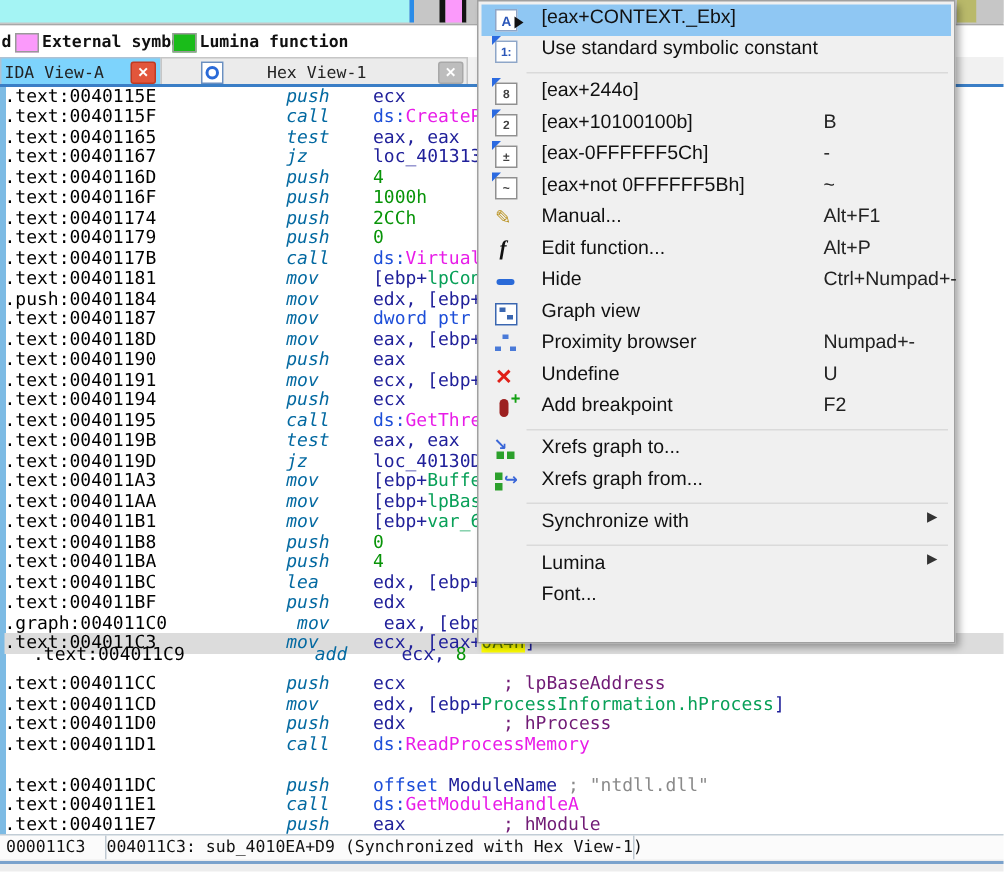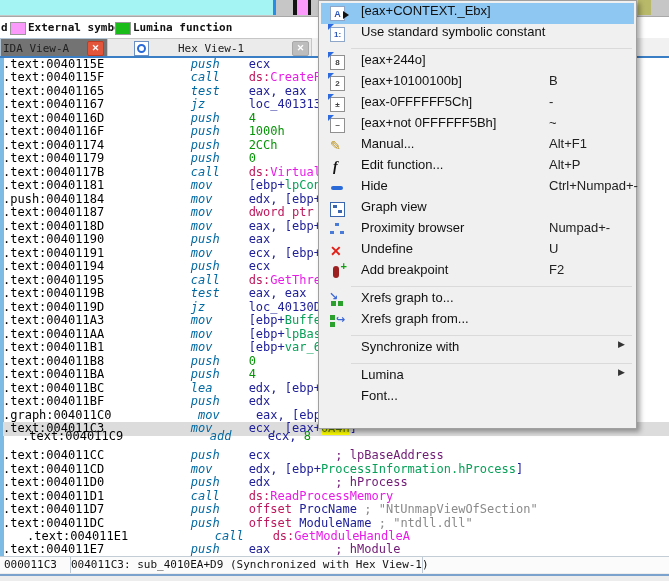--- a/index.html
+++ b/index.html
@@ -10,38 +10,38 @@
            border-bottom:1px solid #a8a8a8;}
   .navseg{position:absolute;top:0;height:15px;}
   
   #legend{position:absolute;left:0;top:17px;width:669px;height:21px;background:#ffffff;
           font:bold 11px "DejaVu Sans Mono",monospace;color:#111;}
   .sw{position:absolute;top:5px;width:14px;height:11px;border:1px solid #999;}
   .lglabel{position:absolute;top:4px;white-space:pre;}
   
   #tabbar{position:absolute;left:0;top:38px;width:669px;height:19px;background:#f1f1f1;}
   .tab{position:absolute;top:0;height:18px;font:11px "DejaVu Sans Mono",monospace;color:#222;}
-  #tab-ida{left:0;width:106px;background:#737373;border:1px solid #aec2d4;border-bottom:none;}
+  #tab-ida{left:0;width:106px;background:#7dd3fc;border:1px solid #aec2d4;border-bottom:none;}
   #tab-hex{left:107px;width:203px;background:#ebebeb;border:1px solid #c6c6c6;border-bottom:none;}
   .tablabel{position:absolute;top:3px;white-space:pre;}
   .closebox{position:absolute;top:2px;width:15px;height:13px;border-radius:2px;color:#fff;
             font:bold 9px "Liberation Sans",sans-serif;text-align:center;line-height:13px;}
   .close-red{background:#e2563c;border:1px solid #c13a22;}
   .close-gray{background:#bdbdbd;border:1px solid #a8a8a8;}
   .hexic{position:absolute;left:26px;top:2px;width:13px;height:13px;border:1px solid #6a8fc0;background:#fff;}
   .hexic .ring{position:absolute;left:2px;top:2px;width:5px;height:5px;border:2px solid #2a6ad8;border-radius:50%;}
   
   #listing{position:absolute;left:0;top:56px;width:669px;height:500px;background:#fff;
            border-top:2px solid #3a7ec6;}
   #leftstrip{position:absolute;left:0;top:0;width:4px;height:500px;background:#7dbbe4;}
   #rows{position:absolute;left:3px;top:0;right:0;bottom:0;}
   .lrow{position:absolute;left:0;right:0;height:13.49px;white-space:pre;
         font:12px "DejaVu Sans Mono",monospace;line-height:13.5px;color:#000;}
   .lrow.cur{background:#dcdcdc;}
-  .a{color:#000;text-align:center;} .m{color:#0369a1;font-style:italic;} .r{color:#20209a;} .k{color:#be185d;}
+  .a{color:#000;text-align:center;} .m{color:#0369a1;font-style:italic;} .r{color:#20209a;} .k{color:#1d4ed8;}
   .n{color:#089408;} .v{color:#08a058;} .x{color:#e81ce8;} .c{color:#701a75;}
   .s{color:#8a8a8a;} .p{color:#000;}
   .h{color:#5a7a00;background:#ffff00;}
   
   #status{position:absolute;left:0;top:556px;width:669px;height:17px;background:#fbfbfb;
           border-top:1px solid #c2cdd6;font:11px "DejaVu Sans Mono",monospace;color:#111;}
   .scell{position:absolute;top:0;height:16px;line-height:16px;border-right:1px solid #bfc9d2;
          padding-left:4px;white-space:pre;}
   #bottomstrip{position:absolute;left:0;top:573px;width:669px;height:8px;background:#ededed;}
   #bottomstrip .bline{position:absolute;left:0;top:1px;width:669px;height:2px;background:#7aa2cc;}
@@ -141,23 +141,22 @@
       <div class="lrow" style="top: 310.178px;"><span class="a">.text:004011BA            </span><span class="m">push    </span><span class="n">4</span></div>
       <div class="lrow" style="top: 323.664px;"><span class="a">.text:004011BC            </span><span class="m">lea     </span><span class="r">edx, [ebp+</span><span class="v">Buffer</span><span class="r">]</span></div>
       <div class="lrow" style="top: 337.15px;"><span class="a">.text:004011BF            </span><span class="m">push    </span><span class="r">edx</span></div>
       <div class="lrow" style="top: 350.636px;"><span class="a">.graph:004011C0            </span><span class="m">mov     </span><span class="r">eax, [ebp+</span><span class="v">lpContext</span><span class="r">]</span></div>
       <div class="lrow cur" style="top: 364.122px;"><span class="a">.text:004011C3            </span><span class="m">mov     </span><span class="r">ecx, [eax+</span><span class="h">0A4h</span><span class="r">]</span></div>
       <div class="lrow" style="top: 372px; margin-left: 19px;"><span class="a">.text:004011C9            </span><span class="m">add     </span><span class="r">ecx, </span><span class="n">8</span></div>
       <div class="lrow" style="top: 391.094px;"><span class="a">.text:004011CC            </span><span class="m">push    </span><span class="r">ecx</span><span class="p">         </span><span class="c">; lpBaseAddress</span></div>
       <div class="lrow" style="top: 404.58px;"><span class="a">.text:004011CD            </span><span class="m">mov     </span><span class="r">edx, [ebp+</span><span class="v">ProcessInformation.hProcess</span><span class="r">]</span></div>
       <div class="lrow" style="top: 418.066px;"><span class="a">.text:004011D0            </span><span class="m">push    </span><span class="r">edx</span><span class="p">         </span><span class="c">; hProcess</span></div>
       <div class="lrow" style="top: 431.552px;"><span class="a">.text:004011D1            </span><span class="m">call    </span><span class="k">ds:</span><span class="x">ReadProcessMemory</span></div>
-      <div class="lrow" style="top: 445.038px;"><span class="a">.text:004011D7            </span><span class="m">push    </span><span class="k">offset </span><span class="r">ProcName</span><span class="p"> </span><span class="s">; "NtUnmapViewOfSection"</span></div>
       <div class="lrow" style="top: 458.524px;"><span class="a">.text:004011DC            </span><span class="m">push    </span><span class="k">offset </span><span class="r">ModuleName</span><span class="p"> </span><span class="s">; "ntdll.dll"</span></div>
-      <div class="lrow" style="top: 472.01px; margin-left: 24px;"><span class="a">.text:004011E1            </span><span class="m">call    </span><span class="k">ds:</span><span class="x">GetModuleHandleA</span></div>
+      <div class="lrow" style="top: 472.01px;"><span class="a">.text:004011E1            </span><span class="m">call    </span><span class="k">ds:</span><span class="x">GetModuleHandleA</span></div>
       <div class="lrow" style="top: 485.496px;"><span class="a">.text:004011E7            </span><span class="m">push    </span><span class="r">eax</span><span class="p">         </span><span class="c">; hModule</span></div>
     </div>
 </div>
 
 <div id="status">
     <div class="scell" style="left: 0px; width: 66px;">000011C3</div>
     <div class="scell" style="left: 67px; width: 351px;">004011C3: sub_4010EA+D9 (Synchronized with Hex View-1)</div>
   </div>
 <div id="bottomstrip">
     <div class="bline"></div>

